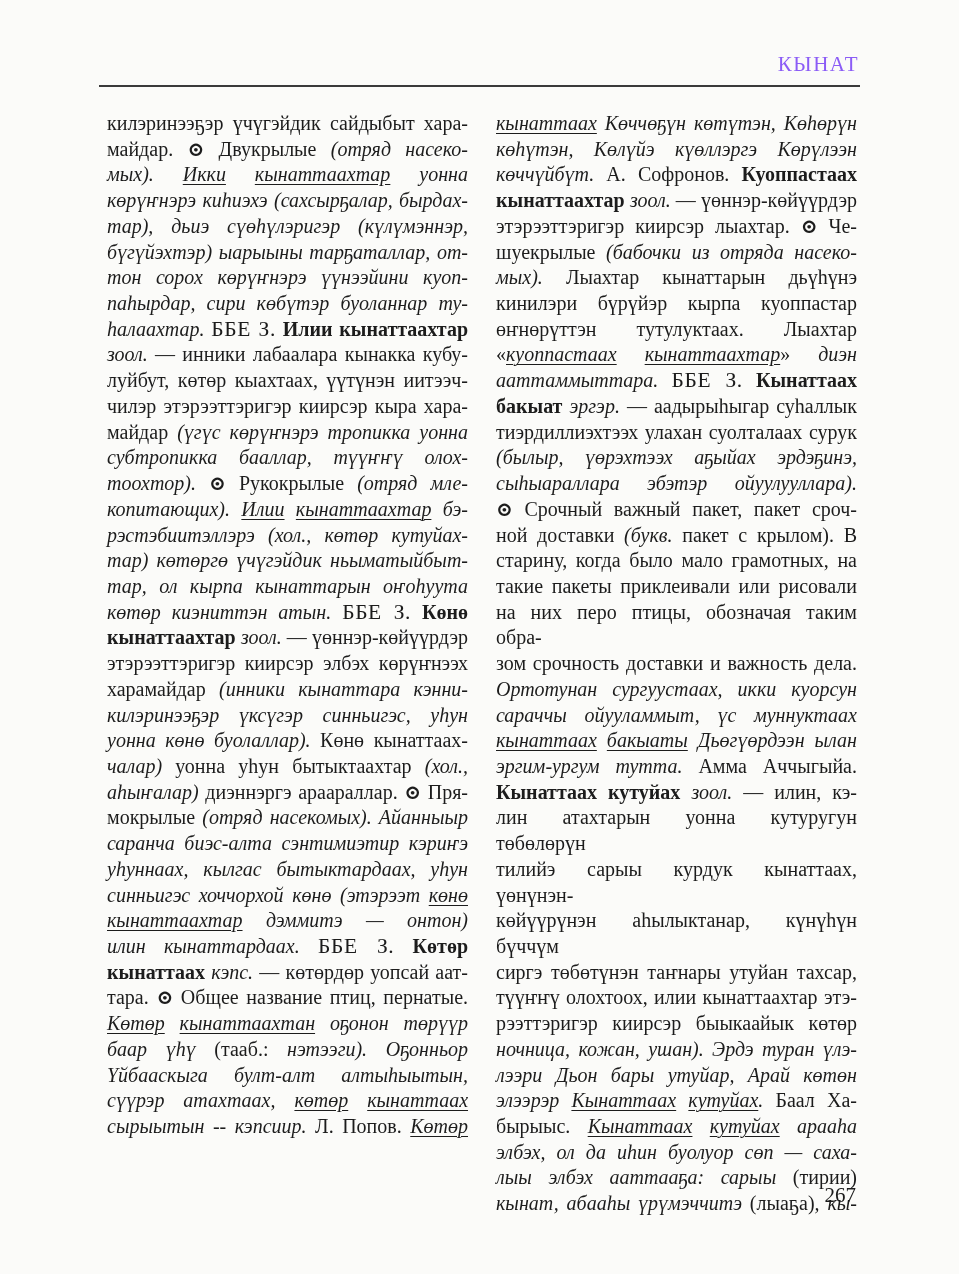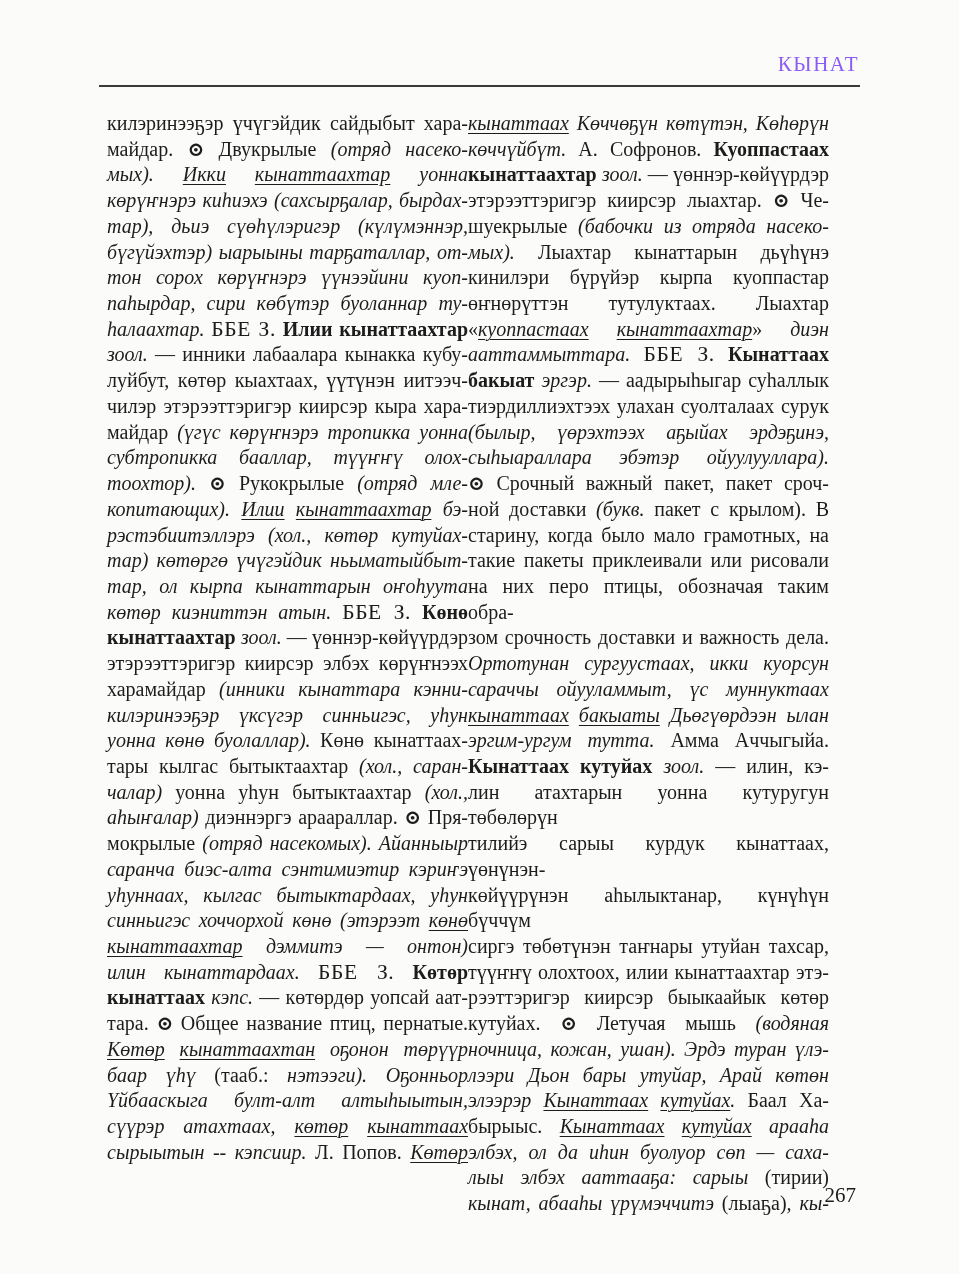--- a/index.html
+++ b/index.html
@@ -12,21 +12,21 @@
   .header-title{
     position:absolute;top:52px;right:100px;
     font-size:21px;font-weight:normal;letter-spacing:1.5px;color:#8b5cf6;
   }
   .header-rule{
     position:absolute;top:85px;left:99px;width:761px;height:2px;
     background:#3a3a3a;
   }
   .columns{
     position:absolute;top:111px;left:107px;width:750px;
-    display:flex;
+    display:flex;gap:28px;
   }
   .col{width:361px;}
   .line{
     display:block;width:100%;
     font-size:20px;line-height:25.72px;
     text-align:justify;text-align-last:justify;
     white-space:normal;
   }
   .r-n{font-style:normal;}
   .r-i{font-style:italic;}
@@ -71,39 +71,39 @@
         <div class="line"><span class="r-i">копитающих).</span><span class="r-n"> </span><span class="r-iu">Илии</span><span class="r-i"> </span><span class="r-iu">кынаттаахтар</span><span class="r-i"> бэ-</span></div>
         <div class="line"><span class="r-i">рэстэбиитэллэрэ (хол., көтөр кутуйах-</span></div>
         <div class="line"><span class="r-i">тар) көтөргө үчүгэйдик ньыматыйбыт-</span></div>
         <div class="line"><span class="r-i">тар, ол кырпа кынаттарын оҥоһуута</span></div>
         <div class="line"><span class="r-i">көтөр киэниттэн атын.</span><span class="r-n"> </span><span class="r-c">ББЕ З.</span><span class="r-n"> </span><span class="r-b">Көнө</span></div>
         <div class="line"><span class="r-b">кынаттаахтар</span><span class="r-n"> </span><span class="r-i">зоол.</span><span class="r-n"> — үөннэр-көйүүрдэр</span></div>
         <div class="line"><span class="r-n">этэрээттэригэр киирсэр элбэх көрүҥнээх</span></div>
         <div class="line"><span class="r-n">харамайдар </span><span class="r-i">(инники кынаттара кэнни-</span></div>
         <div class="line"><span class="r-i">килэринээҕэр үксүгэр синньигэс, уһун</span></div>
         <div class="line"><span class="r-i">уонна көнө буолаллар).</span><span class="r-n"> Көнө кынаттаах-</span></div>
-        <div class="line"><span class="r-n">тары кылгас бытыктаахтар </span><span class="r-i">(хол., саран-</span></div>
         <div class="line"><span class="r-i">чалар)</span><span class="r-n"> уонна уһун бытыктаахтар </span><span class="r-i">(хол.,</span></div>
         <div class="line"><span class="r-i">аһыҥалар)</span><span class="r-n"> диэннэргэ араараллар. </span><span class="r-s">⊙</span><span class="r-n"> Пря-</span></div>
         <div class="line"><span class="r-n">мокрылые </span><span class="r-i">(отряд насекомых). Айанныыр</span></div>
         <div class="line"><span class="r-i">саранча биэс-алта сэнтимиэтир кэриҥэ</span></div>
         <div class="line"><span class="r-i">уһуннаах, кылгас бытыктардаах, уһун</span></div>
         <div class="line"><span class="r-i">синньигэс хоччорхой көнө (этэрээт </span><span class="r-iu">көнө</span></div>
         <div class="line"><span class="r-iu">кынаттаахтар</span><span class="r-i"> дэммитэ — онтон)</span></div>
         <div class="line"><span class="r-i">илин кынаттардаах.</span><span class="r-n"> </span><span class="r-c">ББЕ З.</span><span class="r-n"> </span><span class="r-b">Көтөр</span></div>
         <div class="line"><span class="r-b">кынаттаах</span><span class="r-n"> </span><span class="r-i">кэпс.</span><span class="r-n"> — көтөрдөр уопсай аат-</span></div>
         <div class="line"><span class="r-n">тара. </span><span class="r-s">⊙</span><span class="r-n"> Общее название птиц, пернатые.</span></div>
         <div class="line"><span class="r-iu">Көтөр</span><span class="r-i"> </span><span class="r-iu">кынаттаахтан</span><span class="r-i"> оҕонон төрүүр</span></div>
         <div class="line"><span class="r-i">баар үһү </span><span class="r-n">(тааб.: </span><span class="r-i">нэтээги). Оҕонньор</span></div>
         <div class="line"><span class="r-i">Үйбааскыга булт-алт алтыһыытын,</span></div>
         <div class="line"><span class="r-i">сүүрэр атахтаах, </span><span class="r-iu">көтөр</span><span class="r-i"> </span><span class="r-iu">кынаттаах</span></div>
         <div class="line"><span class="r-i">сырыытын -- кэпсиир.</span><span class="r-n"> Л. Попов. </span><span class="r-iu">Көтөр</span></div>
       </div>
     <div class="col" id="col-right">
         <div class="line"><span class="r-iu">кынаттаах</span><span class="r-i"> Көччөҕүн көтүтэн, Көһөрүн</span></div>
+        <div class="line"><span class="r-i">көһүтэн, Көлүйэ күөллэргэ Көрүлээн</span></div>
         <div class="line"><span class="r-i">көччүйбүт.</span><span class="r-n"> А. Софронов. </span><span class="r-b">Куоппастаах</span></div>
         <div class="line"><span class="r-b">кынаттаахтар</span><span class="r-n"> </span><span class="r-i">зоол.</span><span class="r-n"> — үөннэр-көйүүрдэр</span></div>
         <div class="line"><span class="r-n">этэрээттэригэр киирсэр лыахтар. </span><span class="r-s">⊙</span><span class="r-n"> Че-</span></div>
         <div class="line"><span class="r-n">шуекрылые </span><span class="r-i">(бабочки из отряда насеко-</span></div>
         <div class="line"><span class="r-i">мых).</span><span class="r-n"> Лыахтар кынаттарын дьүһүнэ</span></div>
         <div class="line"><span class="r-n">кинилэри бүрүйэр кырпа куоппастар</span></div>
         <div class="line"><span class="r-n">өҥнөрүттэн тутулуктаах. Лыахтар</span></div>
         <div class="line"><span class="r-n">«</span><span class="r-iu">куоппастаах</span><span class="r-i"> </span><span class="r-iu">кынаттаахтар</span><span class="r-n">»</span><span class="r-i"> диэн</span></div>
         <div class="line"><span class="r-i">ааттаммыттара.</span><span class="r-n"> </span><span class="r-c">ББЕ З.</span><span class="r-n"> </span><span class="r-b">Кынаттаах</span></div>
         <div class="line"><span class="r-b">бакыат</span><span class="r-n"> </span><span class="r-i">эргэр.</span><span class="r-n"> — аадырыһыгар суһаллык</span></div>
@@ -120,21 +120,20 @@
         <div class="line"><span class="r-i">сараччы ойууламмыт, үс муннуктаах</span></div>
         <div class="line"><span class="r-iu">кынаттаах</span><span class="r-i"> </span><span class="r-iu">бакыаты</span><span class="r-i"> Дьөгүөрдээн ылан</span></div>
         <div class="line"><span class="r-i">эргим-ургум тутта.</span><span class="r-n"> Амма Аччыгыйа.</span></div>
         <div class="line"><span class="r-b">Кынаттаах кутуйах</span><span class="r-n"> </span><span class="r-i">зоол.</span><span class="r-n"> — илин, кэ-</span></div>
         <div class="line"><span class="r-n">лин атахтарын уонна кутуругун төбөлөрүн</span></div>
         <div class="line"><span class="r-n">тилийэ сарыы курдук кынаттаах, үөнүнэн-</span></div>
         <div class="line"><span class="r-n">көйүүрүнэн аһылыктанар, күнүһүн бүччүм</span></div>
         <div class="line"><span class="r-n">сиргэ төбөтүнэн таҥнары утуйан тахсар,</span></div>
         <div class="line"><span class="r-n">түүҥҥү олохтоох, илии кынаттаахтар этэ-</span></div>
         <div class="line"><span class="r-n">рээттэригэр киирсэр быыкаайык көтөр</span></div>
-        <div class="line"><span class="r-n">кутуйах. </span><span class="r-s">⊙</span><span class="r-n"> Летучая мышь </span><span class="r-i">(водяная</span></div>
         <div class="line"><span class="r-i">ночница, кожан, ушан). Эрдэ туран үлэ-</span></div>
         <div class="line"><span class="r-i">лээри Дьон бары утуйар, Арай көтөн</span></div>
         <div class="line"><span class="r-i">элээрэр </span><span class="r-iu">Кынаттаах</span><span class="r-i"> </span><span class="r-iu">кутуйах</span><span class="r-i">.</span><span class="r-n"> Баал Ха-</span></div>
         <div class="line"><span class="r-n">бырыыс. </span><span class="r-iu">Кынаттаах</span><span class="r-i"> </span><span class="r-iu">кутуйах</span><span class="r-i"> арааһа</span></div>
         <div class="line"><span class="r-i">элбэх, ол да иһин буолуор сөп — саха-</span></div>
         <div class="line"><span class="r-i">лыы элбэх ааттааҕа: сарыы </span><span class="r-n">(тирии)</span></div>
         <div class="line"><span class="r-i">кынат, абааһы үрүмэччитэ </span><span class="r-n">(лыаҕа)</span><span class="r-i">, кы-</span></div>
       </div>
   </div>
 

